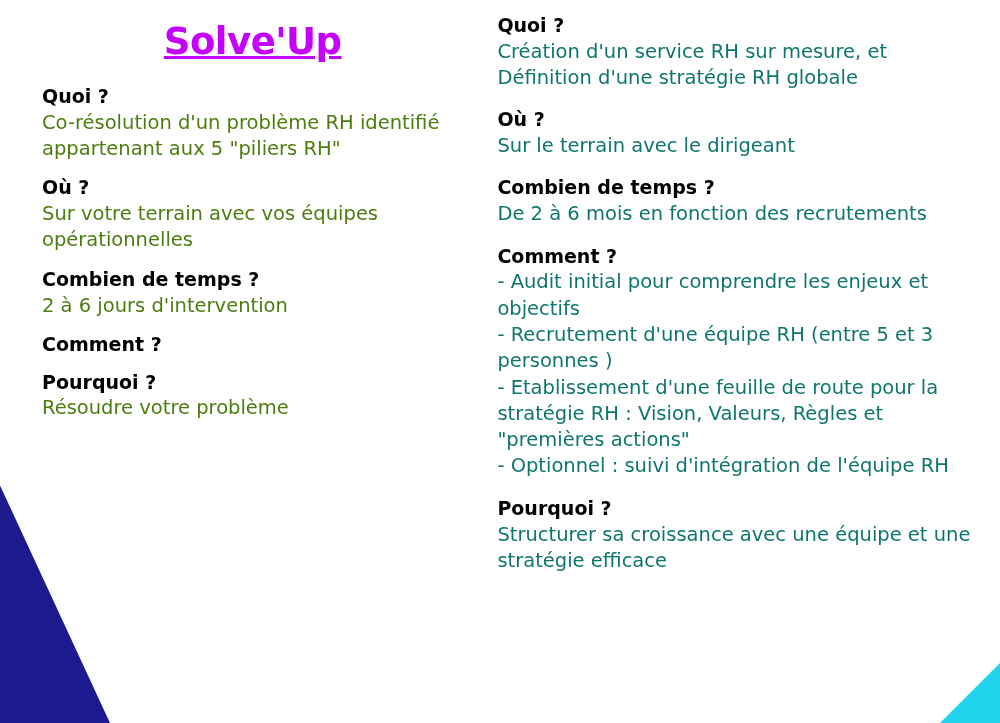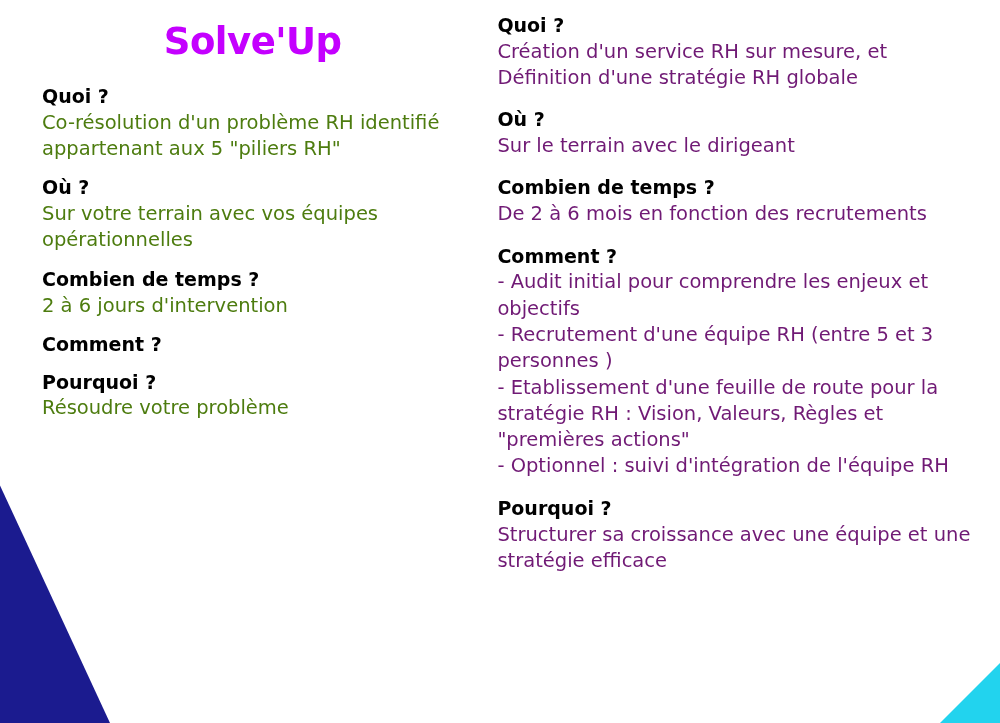--- a/index.html
+++ b/index.html
@@ -63,20 +63,21 @@
   }
 
   .col-title {
     color: #c400ff;
     font-size: 37px;
     font-weight: bold;
     text-align: center;
     letter-spacing: -0.5px;
     margin: 6px 0 22px 0;
     font-family: "DejaVu Sans", sans-serif;
+    text-decoration: underline;
   }
   .column.left .col-title { margin-left: -18px; }
 
   .qa-block {
     margin-bottom: 14px;
   }
   .qa-q {
     color: #000000;
     font-size: 19px;
     font-weight: bold;
@@ -85,21 +86,21 @@
   }
   .qa-a {
     color: #4d7c0f;
     font-size: 19.5px;
     line-height: 1.35;
     font-weight: normal;
     white-space: pre-line;
   }
 
   .column.right .qa-block { margin-bottom: 17px; }
-  .column.right .qa-a { color: #701a75; }
+  .column.right .qa-a { color: #0f766e; }
 </style>
 </head>
 <body>
 
 <div class="deco-blue"></div>
 <div class="deco-cyan"></div>
 
 <div class="slide">
 
   <div class="column left">

